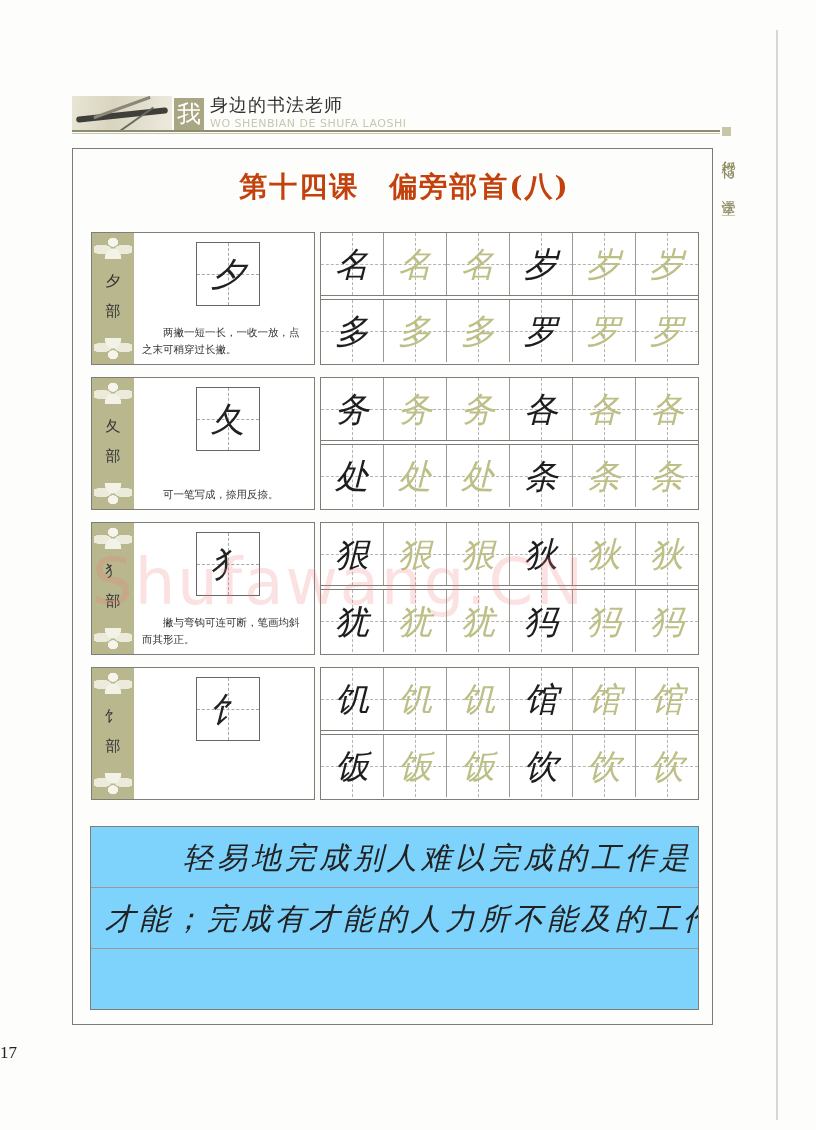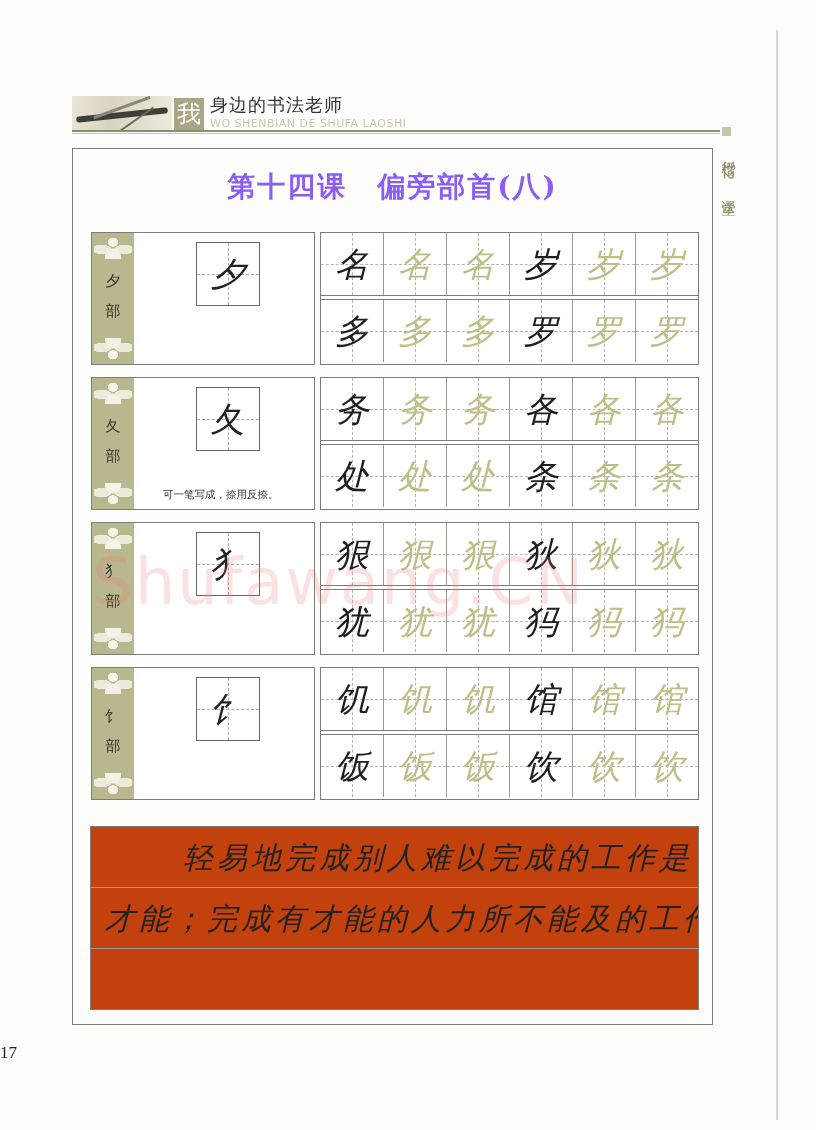--- a/index.html
+++ b/index.html
@@ -35,21 +35,21 @@
     left: 722px; top: 150px; width: 16px;
     font-family: "DejaVu Sans", sans-serif; font-size: 14px; color: #8e8c63;
     writing-mode: vertical-rl; letter-spacing: 2px;
   }
   .page-edge { left: 776px; top: 30px; width: 2px; height: 1090px; background: #d6d6d2; }
 
   
   .frame { left: 72px; top: 148px; width: 641px; height: 877px; border: 1.5px solid #7c7c74; box-sizing: border-box; }
   .lesson-title {
     left: 72px; top: 168px; width: 641px; text-align: center;
-    font-family: "DejaVu Serif", serif; font-weight: bold; font-size: 28px; color: #8b5cf6; letter-spacing: 2px;
+    font-family: "DejaVu Serif", serif; font-weight: bold; font-size: 28px; color: #c2410c; letter-spacing: 2px; padding-left: 12px;
   }
 
   
   .section-left {
     position: absolute; left: 91px; width: 224px; height: 133px;
     border: 1px solid #7e7e78; box-sizing: border-box; background: #fff;
   }
   .band {
     position: absolute; left: 0; top: 0; width: 42px; height: 100%;
     background: #b9b78e;
@@ -106,21 +106,21 @@
     position: absolute; left: 0; top: 0; width: 100%; height: 100%;
     text-align: center; line-height: 62px; font-size: 34px; font-style: italic;
     font-family: "DejaVu Serif", serif;
   }
   .cell .g.model { color: #1e1e1e; }
   .cell .g.trace { color: #bdbf86; }
 
   
   .quote {
     left: 90px; top: 826px; width: 609px; height: 184px;
-    border: 1.5px solid #7e7e78; box-sizing: border-box; background: #c2410c;
+    border: 1.5px solid #7e7e78; box-sizing: border-box; background: #7dd3fc;
   }
   .qline {
     position: absolute; left: 0; width: 100%; height: 61px;
     border-bottom: 1px solid #9a9a94; box-sizing: border-box;
     font-family: "DejaVu Serif", serif; font-style: italic; font-size: 30px; color: #222;
     line-height: 61px; padding-left: 14px; letter-spacing: 4px; white-space: nowrap; overflow: hidden;
   }
   .qline.l1 { top: 0; padding-left: 92px; }
   .qline.l2 { top: 61px; }
   .qline.l3 { top: 122px; border-bottom: none; }
@@ -162,20 +162,21 @@
         <div class="orn top"></div>
         <div class="label" style="top:38px">夕</div>
         <div class="label" style="top:68px">部</div>
         <div class="orn bot"></div>
       </div>
       <div class="demo-box">
         <div class="h"></div>
         <div class="v"></div>
         <div class="glyph">夕</div>
       </div>
+      <div class="desc">两撇一短一长，一收一放，点之末可稍穿过长撇。</div>
     </div>
     <div class="grid" style="top: 232px;">
       <div class="sep1"></div>
       <div class="sep2"></div>
       <div class="grow r1">
         <div class="cell">
           <div class="h"></div>
           <div class="v"></div>
           <div class="g model">名</div>
         </div>
@@ -325,20 +326,21 @@
         <div class="orn top"></div>
         <div class="label" style="top:38px">犭</div>
         <div class="label" style="top:68px">部</div>
         <div class="orn bot"></div>
       </div>
       <div class="demo-box">
         <div class="h"></div>
         <div class="v"></div>
         <div class="glyph">犭</div>
       </div>
+      <div class="desc">撇与弯钩可连可断，笔画均斜而其形正。</div>
     </div>
     <div class="grid" style="top: 522px;">
       <div class="sep1"></div>
       <div class="sep2"></div>
       <div class="grow r1">
         <div class="cell">
           <div class="h"></div>
           <div class="v"></div>
           <div class="g model">狠</div>
         </div>

